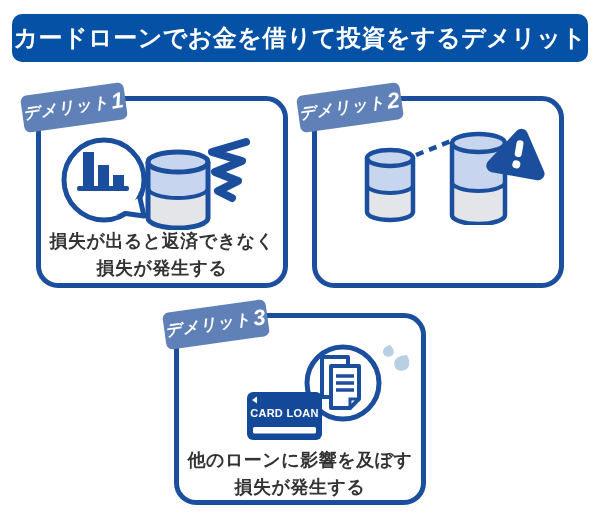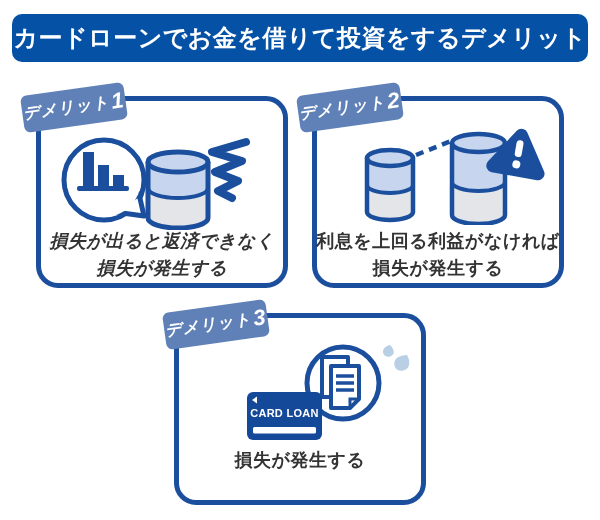--- a/index.html
+++ b/index.html
@@ -38,21 +38,21 @@
   .tab3{left:164px;top:306px;}
 
   
   .illo{position:absolute;z-index:2;}
 
   
   .caption{
     position:absolute;z-index:2;text-align:center;color:#333333;
     font-size:18px;font-weight:600;line-height:27px;letter-spacing:0.5px;
   }
-  .cap1{left:36px;top:228px;width:252px;font-style:italic;}
+  .cap1{left:36px;top:228px;width:252px;}
   .cap2{left:312px;top:228px;width:252px;}
   .cap3{left:174px;top:447px;width:252px;}
 </style>
 </head>
 <body>
 
 <div class="stage">
 
   <div class="header">
     <span>カードローンでお金を借りて投資をするデメリット</span>
@@ -145,21 +145,18 @@
       <polygon points="12,60 17,56.5 17,63.5" fill="#ffffff"></polygon>
       <text x="44.5" y="77" text-anchor="middle" font-size="11" font-weight="bold" fill="#ffffff" letter-spacing="0.3">CARD LOAN</text>
       <rect x="13" y="87" width="63" height="6.5" rx="1.5" fill="#ffffff"></rect>
     </g>
   </svg>
 
   <div class="caption cap1">
     <div>損失が出ると返済できなく</div>
     <div>損失が発生する</div>
   </div>
-  <div class="caption cap2">
-    <div>利息を上回る利益がなければ</div>
-    <div>損失が発生する</div>
-  </div>
   <div class="caption cap3">
+    <div>他のローンに影響を及ぼす</div>
     <div>損失が発生する</div>
   </div>
 
 </div>
 
 </body></html>

